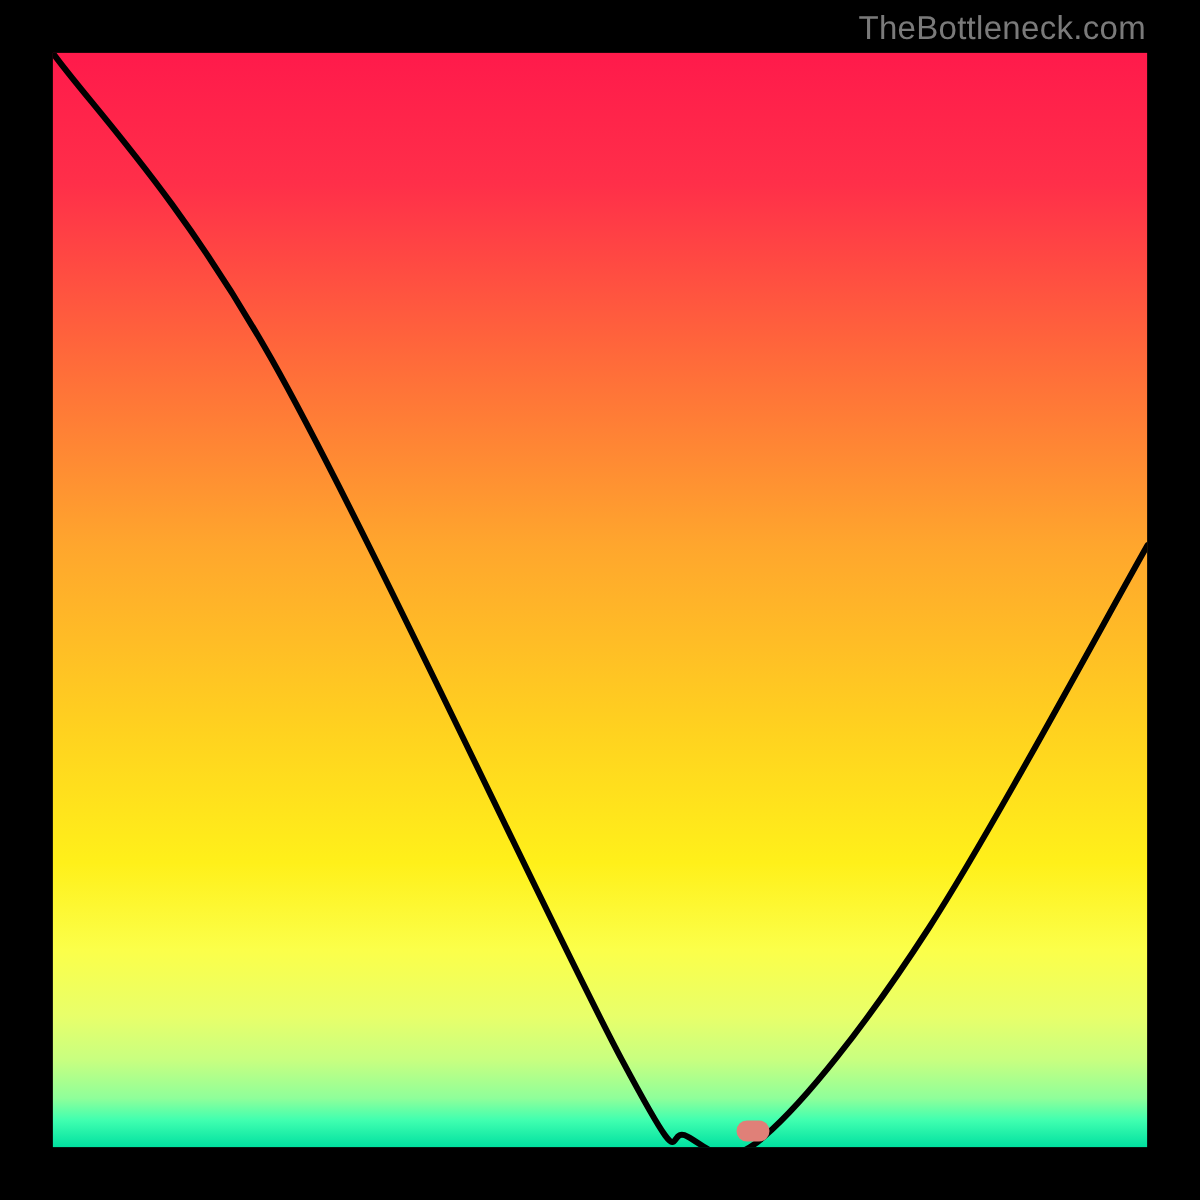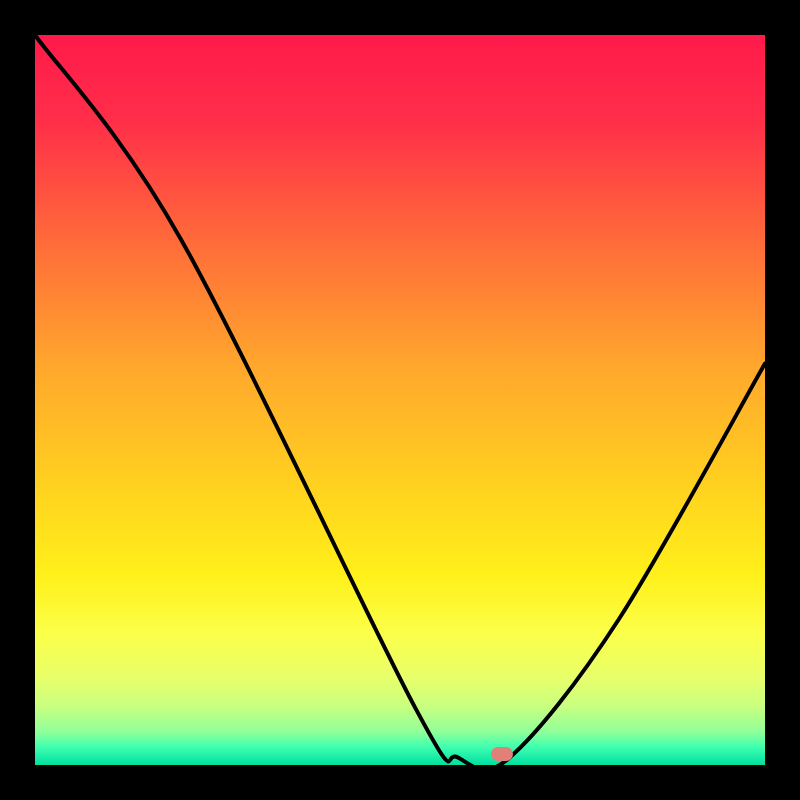--- a/index.html
+++ b/index.html
@@ -49,20 +49,21 @@
     height: 14px;
     border-radius: 7px;
     transform: translate(-50%, -50%);
   }
 </style>
 </head>
 <body>
 
 <div class="frame">
 
+  <div class="watermark">TheBottleneck.com</div>
 
   <div class="plot">
     <svg class="gradient" viewBox="0 0 730 730" preserveAspectRatio="none">
       <defs>
         <linearGradient id="bg" x1="0" y1="0" x2="0" y2="1">
             <stop offset="0%" stop-color="#ff1a4b"></stop>
             <stop offset="12%" stop-color="#ff2f49"></stop>
             <stop offset="28.000000000000004%" stop-color="#ff6a3a"></stop>
             <stop offset="45%" stop-color="#ffa62d"></stop>
             <stop offset="62%" stop-color="#ffd21f"></stop>

